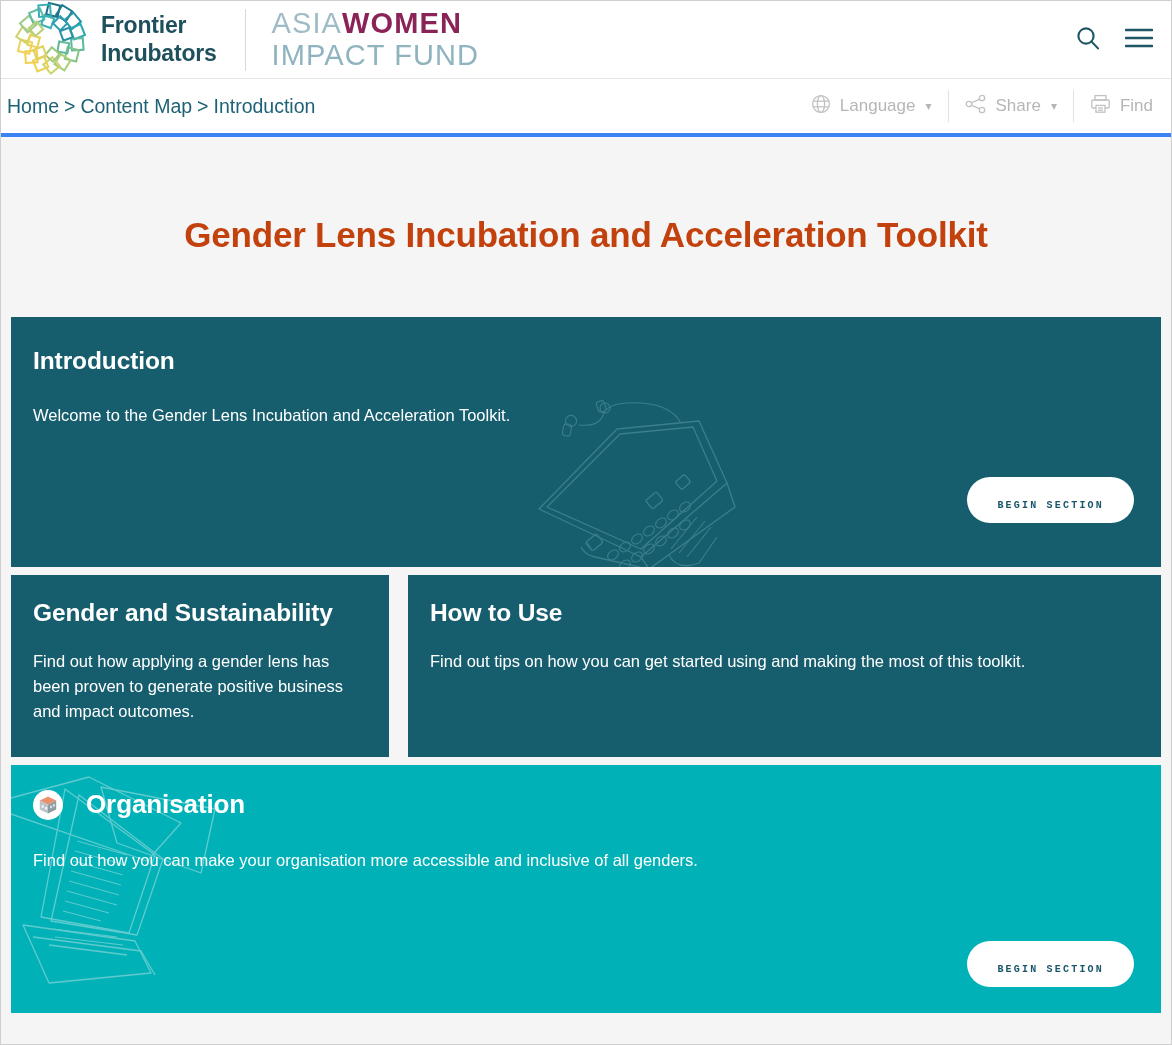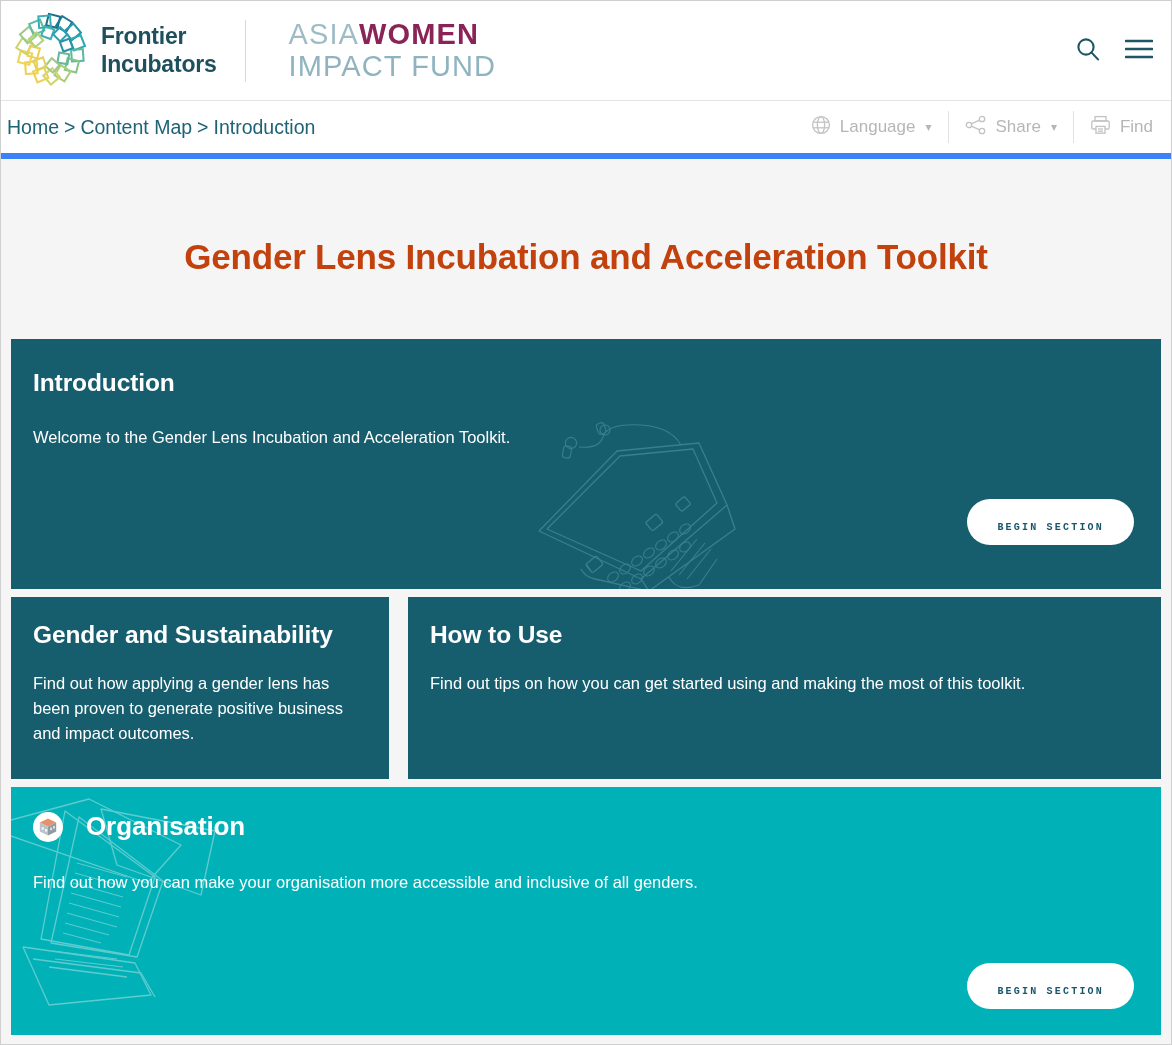--- a/index.html
+++ b/index.html
@@ -15,21 +15,21 @@
     width: 1172px;
     height: 1045px;
     position: relative;
     background: #f5f5f5;
     border: 1px solid #cfcfcf;
     overflow: hidden;
   }
 
   
   .header {
-    height: 100px;
+    height: 78px;
     background: #ffffff;
     border-bottom: 1px solid #e4e4e4;
     display: flex;
     align-items: center;
     padding: 0 30px 0 12px;
     position: relative;
   }
   .brand-group { display: flex; align-items: center; }
   .logo-mark { width: 78px; height: 78px; flex: 0 0 78px; }
   .frontier-word {
@@ -39,21 +39,21 @@
     font-size: 23px;
     line-height: 1.18;
     letter-spacing: -0.2px;
   }
   .divider-rule {
     width: 1px;
     height: 62px;
     background: #d8d8d8;
     margin: 0 26px 0 28px;
   }
-  .awif { line-height: 1.0; margin-left: 17px; }
+  .awif { line-height: 1.0; }
   .awif-row1 { font-size: 29px; letter-spacing: 1.1px; white-space: nowrap; }
   .awif-row2 {
     font-size: 29px;
     letter-spacing: 1.1px;
     color: #8fb4bf;
     white-space: nowrap;
     margin-top: 3px;
   }
   .awif-asia { color: #9fbcc6; }
   .awif-women { color: #8a2457; font-weight: bold; }
@@ -66,21 +66,21 @@
     display: flex;
     align-items: center;
     gap: 24px;
   }
   .hdr-icon { color: #1d5665; display: block; cursor: pointer; }
 
   
   .crumbbar {
     height: 58px;
     background: #ffffff;
-    border-bottom: 6px solid #3b82f6;
+    border-bottom: 4px solid #3b82f6;
     display: flex;
     align-items: center;
     justify-content: space-between;
     padding: 0 16px 0 6px;
   }
   .crumbs { font-size: 19.5px; color: #1d6276; white-space: nowrap; }
   .crumbs a { color: #1d6276; text-decoration: none; cursor: pointer; }
   .crumb-sep { margin: 0 5px; color: #1d6276; }
   .util-group { display: flex; align-items: flex-start; }
   .util {

